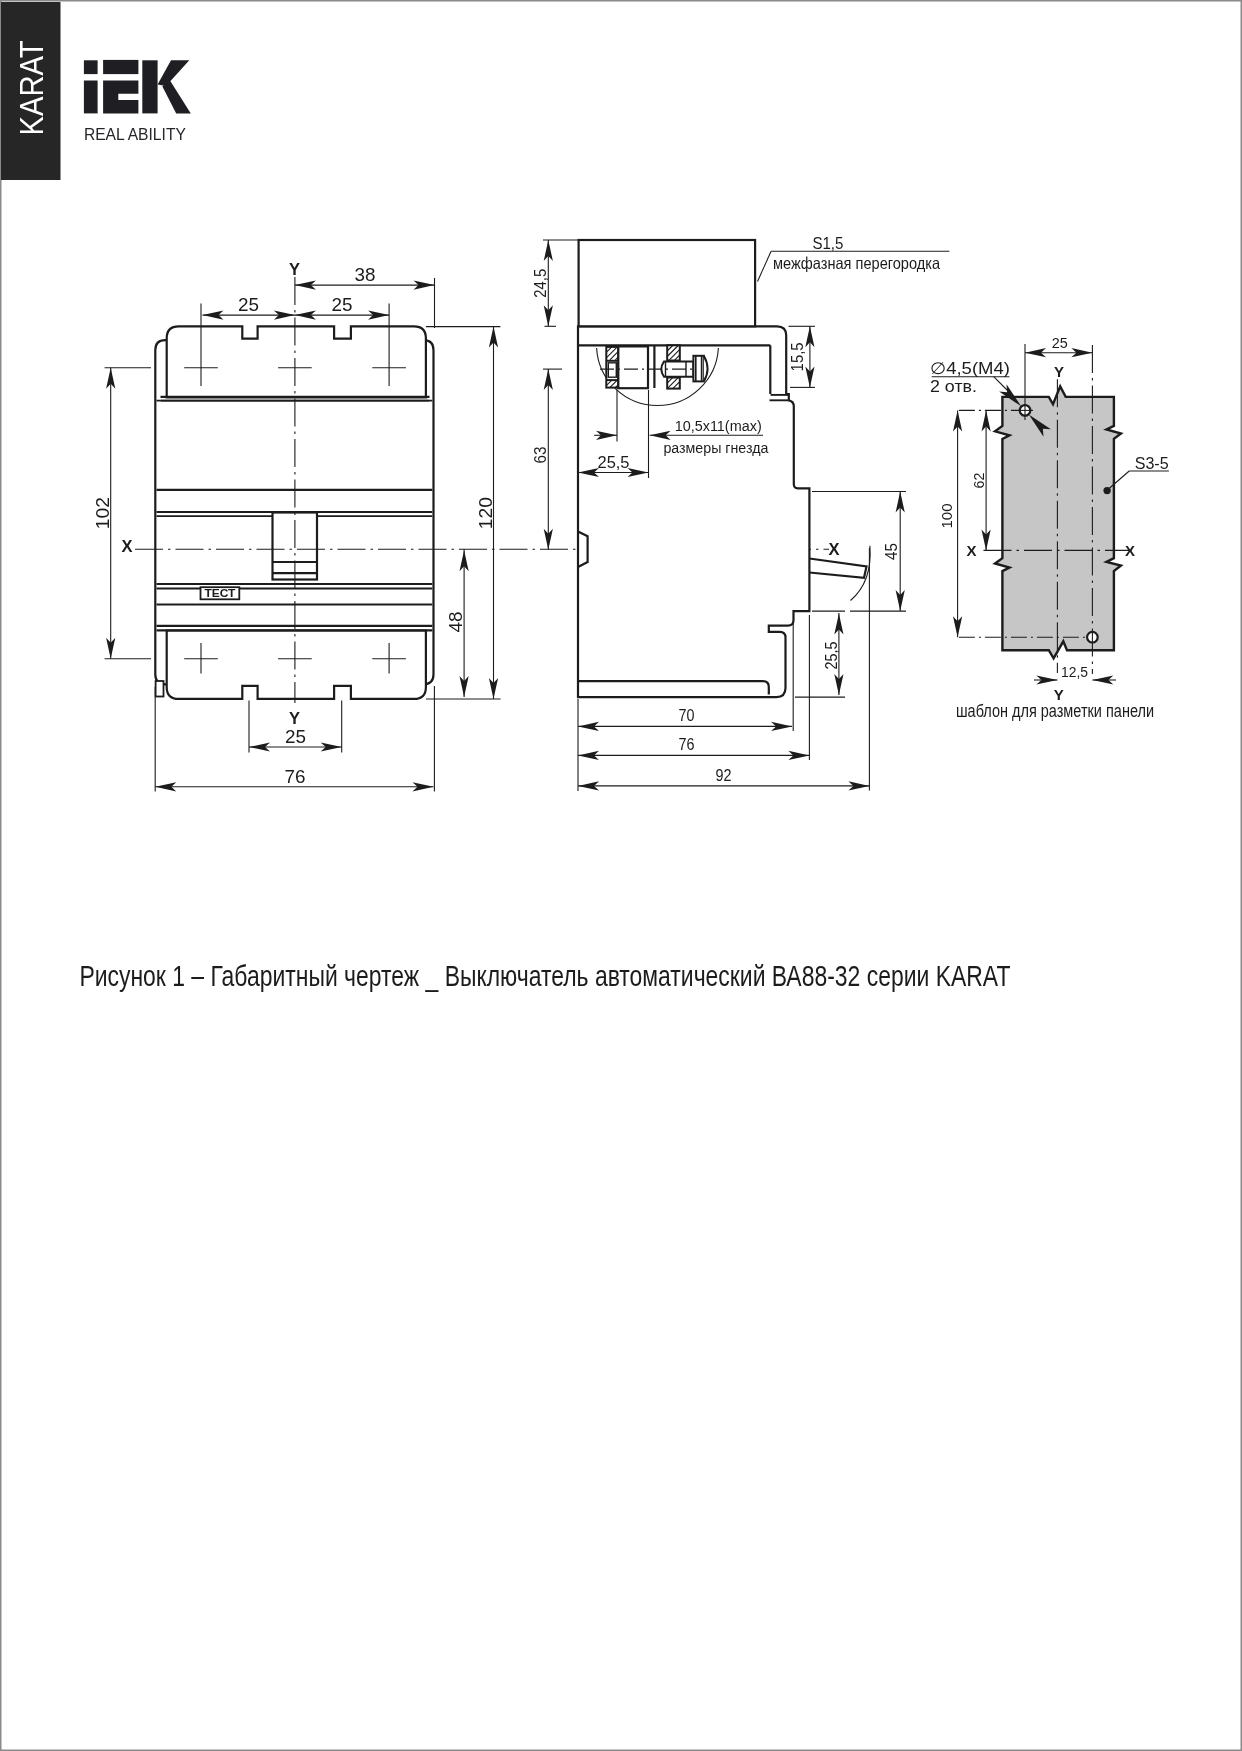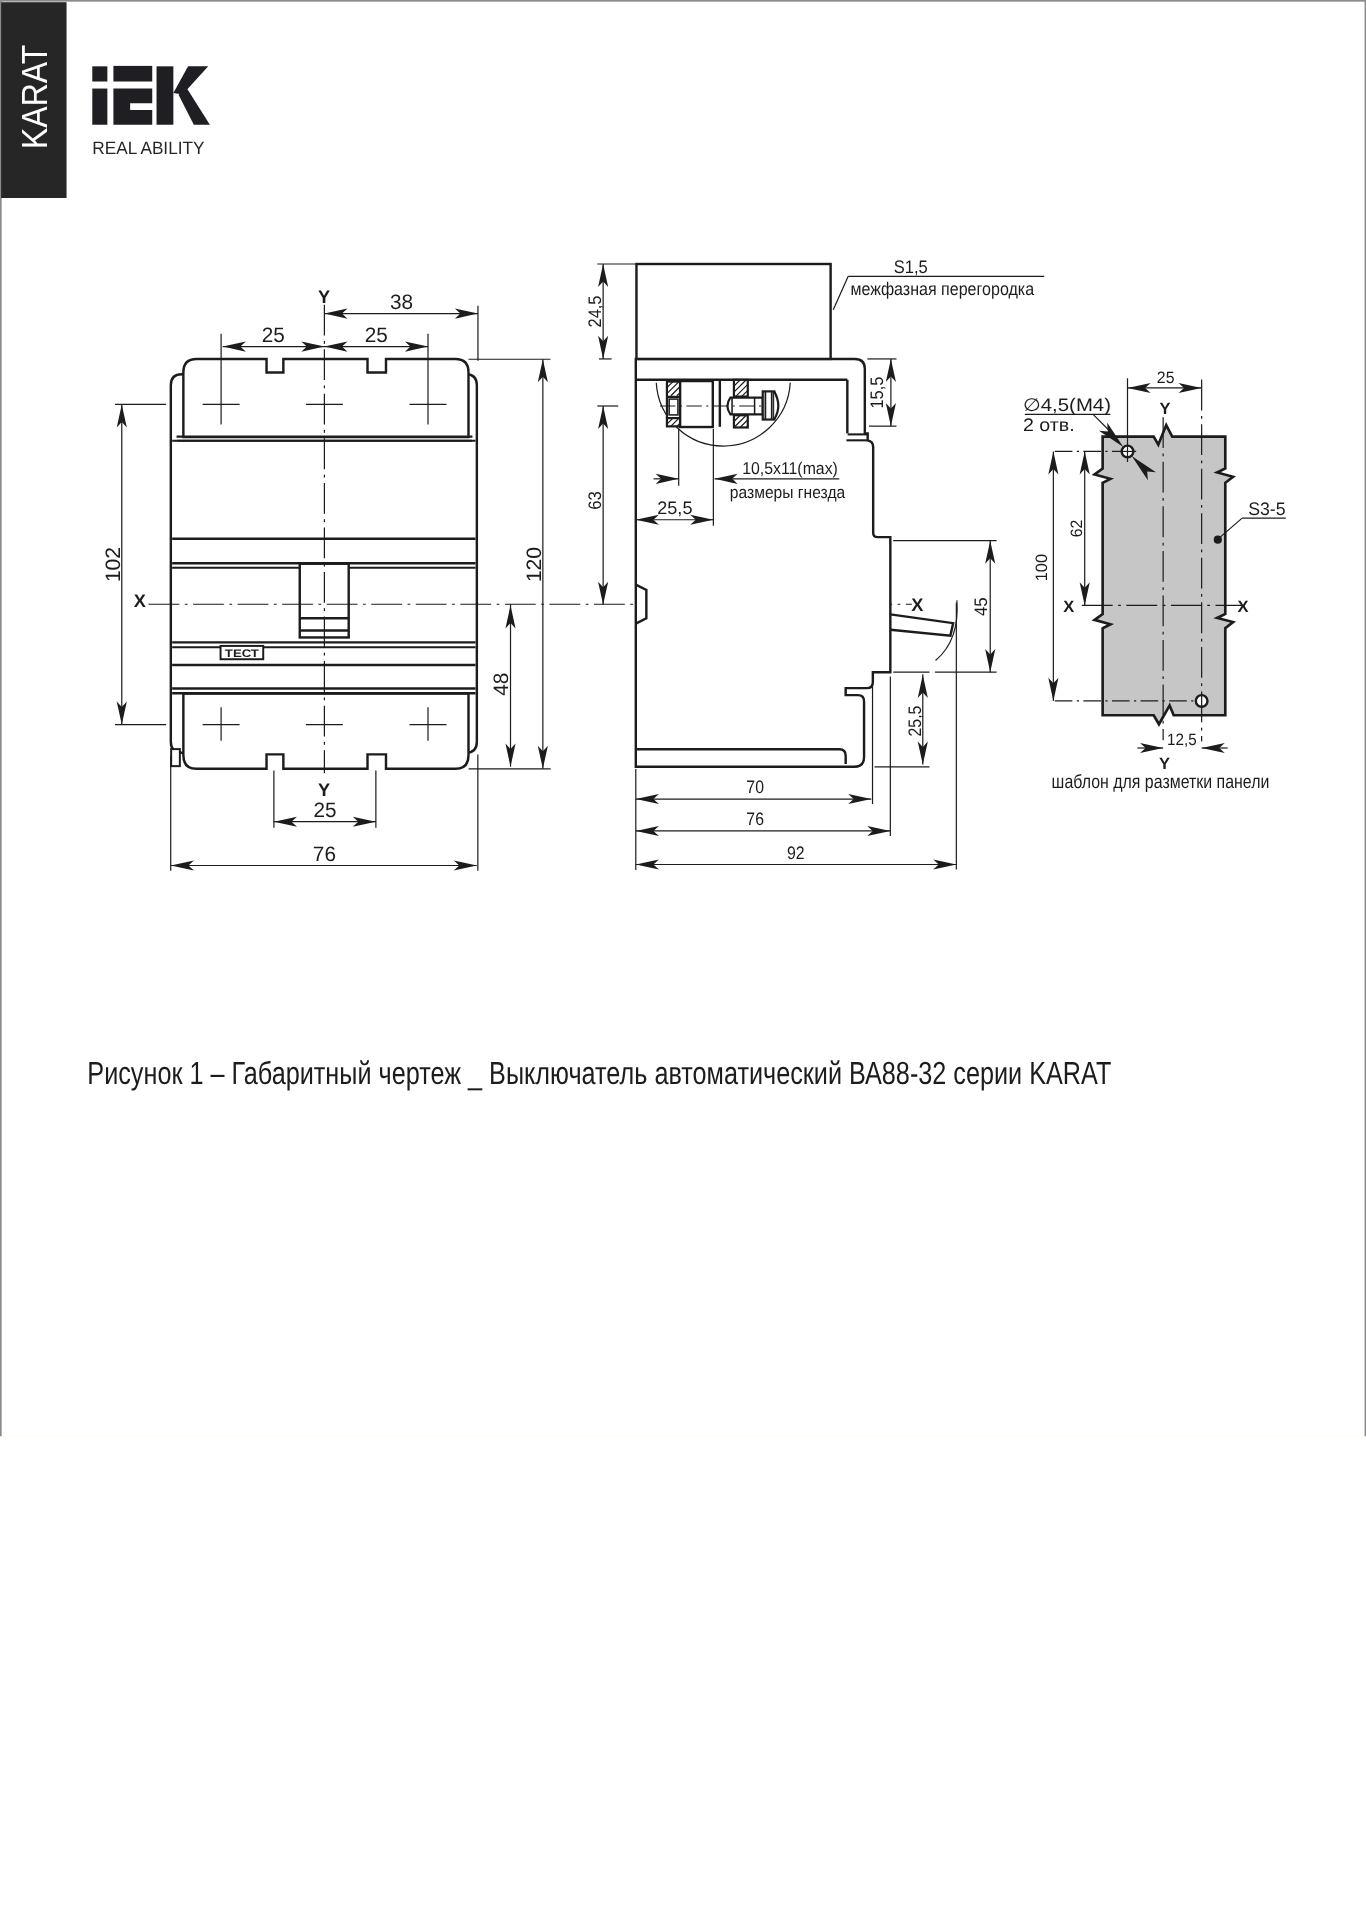--- a/index.html
+++ b/index.html
@@ -1,14 +1,14 @@
 <!DOCTYPE html>
 <html><head><meta charset="utf-8"><style>
 html,body{margin:0;padding:0;background:#ffffff;}
-#page{position:relative;width:1242px;height:1306px;background:#fef9c3;overflow:hidden;}
+#page{position:relative;width:1242px;height:1751px;background:#f97316;overflow:hidden;}
 </style></head><body>
 <div id="page">
 <svg width="1242" height="1751" viewBox="0 0 1242 1751" xmlns="http://www.w3.org/2000/svg">
 <rect x="0" y="0" width="1242" height="1751" fill="#ffffff"></rect>
 <rect x="0.75" y="0.75" width="1240.5" height="1749.5" fill="none" stroke="#8a8a8a" stroke-width="1.5"></rect>
 <rect x="1" y="2" width="59.5" height="178" fill="#262626"></rect>
 <text x="42.9" y="88.0" font-family="Liberation Sans, sans-serif" font-size="33" fill="#ffffff" text-anchor="middle" textLength="95" lengthAdjust="spacingAndGlyphs" transform="rotate(-90 42.9 88.0)">KARAT</text>
 <g fill="#1f1f23" stroke="none">
 <rect x="83.9" y="60.3" width="13.7" height="13.8"></rect>
 <rect x="83.9" y="80.5" width="13.7" height="32.9"></rect>

